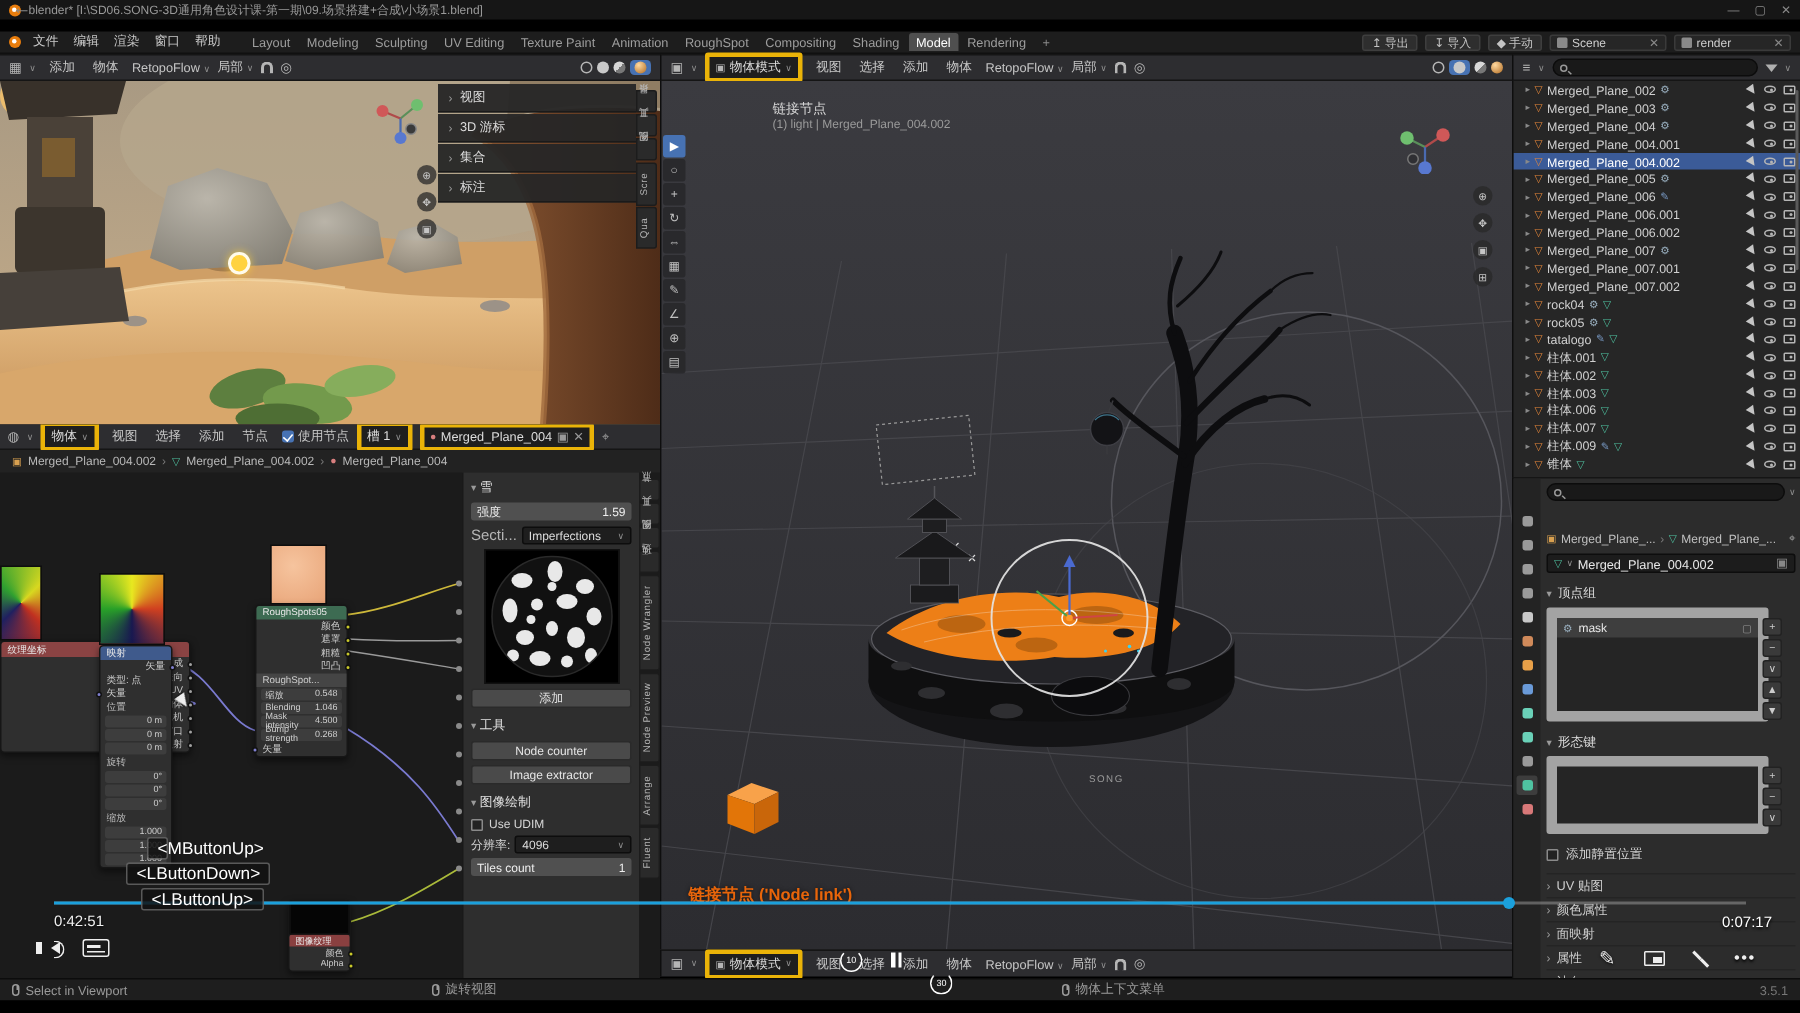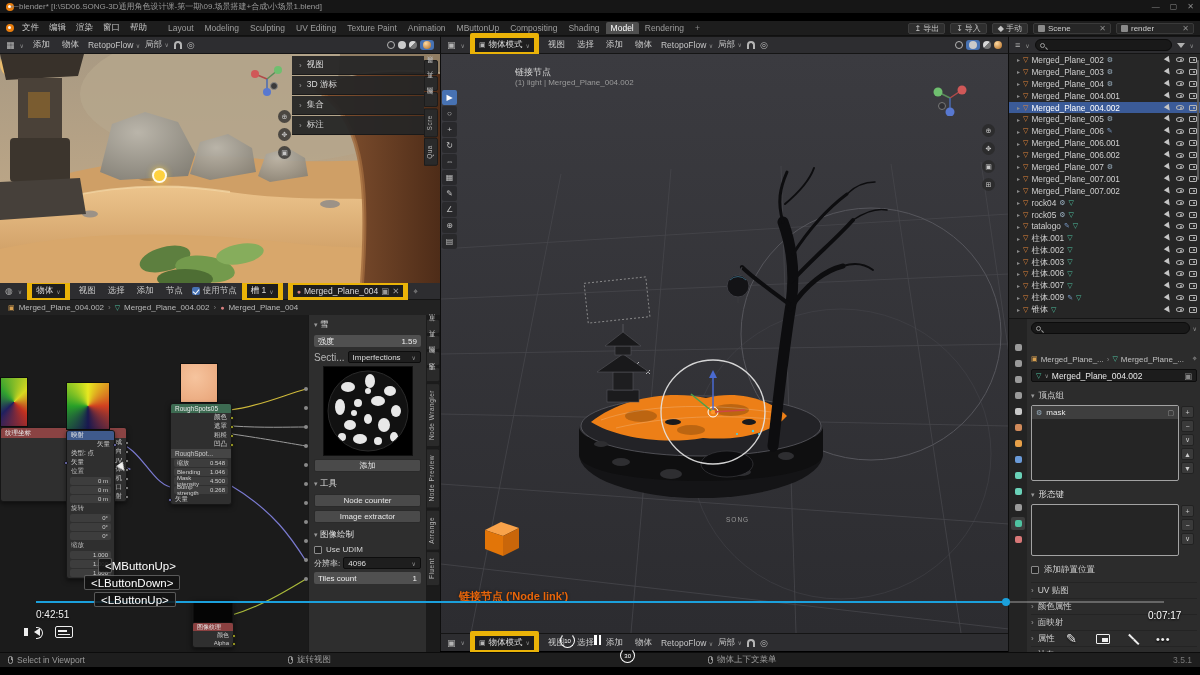--- a/index.html
+++ b/index.html
@@ -29,21 +29,21 @@
     display:flex; align-items:center; gap:3px; padding:0 4px; border-radius:2px; min-width:78px; }
   .chip .x { color:#8a8a8a; margin-left:auto; }
   .mini-ico { width:7px; height:7px; background:#8a8a8a; display:inline-block; border-radius:1px; }
 
   
   .areahdr { top:36px; height:18px; background:#2d2d30; border-top:1px solid #151515;
     border-bottom:1px solid #151515; display:flex; align-items:center; gap:5px; padding:0 6px;
     color:#c6c6c6; font-size:8.5px; }
   .caret { color:#8f8f8f; font-size:6px; }
   .ed-ico { color:#b5b5b5; font-size:9px; }
-  .modebox { background:#1e1e1e; border:5px solid #eab308; border-radius:2px; padding:1px 4px;
+  .modebox { background:#1e1e1e; border:3px solid #eab308; border-radius:2px; padding:1px 4px;
     display:flex; gap:3px; align-items:center; color:#ddd; }
   .balls { display:flex; gap:3px; margin-left:auto; align-items:center; }
   .ball { width:8px; height:8px; border-radius:50%; }
   .b-wire { border:1px solid #b5b5b5; }
   .b-solid { background:#c9c9c9; }
   .b-mat { background:linear-gradient(135deg,#d8d8d8 50%,#777 50%); }
   .b-rend { background:radial-gradient(circle at 35% 30%,#ffd9a0,#b06a20); }
   .active-pill { background:#4772b3; border-radius:3px; padding:1px 3px; display:flex; }
   .magnet { width:8px; height:8px; border:2px solid #b5b5b5; border-bottom:none;
     border-radius:5px 5px 0 0; position:relative; }
@@ -154,21 +154,21 @@
     flex-direction:column; align-items:center; padding-top:22px; gap:3px; }
   .ptab { width:14px; height:13px; border-radius:2px; display:flex; align-items:center; justify-content:center; }
   .ptab i { width:7px; height:7px; border-radius:2px; display:block; }
   .ptab.active { background:#3d3d3d; }
   .pbody { position:absolute; left:18px; top:0; width:174px; height:334px; padding:2px 4px; }
   .psearch { display:flex; gap:3px; align-items:center; margin-top:1px; }
   .pcrumb { display:flex; gap:3px; align-items:center; margin-top:20px; font-size:8px; color:#c0c0c0; }
   .pname { margin-top:5px; background:#1c1c1c; border:1px solid #0d0d0d; border-radius:2px; height:13px;
     display:flex; align-items:center; gap:3px; padding:0 4px; color:#e8e8e8; }
   .psec { margin-top:8px; display:flex; align-items:center; gap:4px; color:#ddd; }
-  .plist { margin-top:3px; background:#252525; border:1px solid #a3a3a3; border-radius:2px; position:relative; }
+  .plist { margin-top:3px; background:#252525; border:7px solid #a3a3a3; border-radius:2px; position:relative; }
   .plist-row { height:13px; background:#3e3e3e; display:flex; align-items:center; gap:4px;
     padding:0 4px; font-size:8px; color:#e8e8e8; }
   .side-btns { position:absolute; right:-16px; top:0; display:flex; flex-direction:column; gap:2px; }
   .sbtn { width:13px; height:12px; background:#3a3a3a; border:1px solid #222; border-radius:2px;
     color:#ccc; font-size:7px; display:flex; align-items:center; justify-content:center; }
   .pcollapse { display:flex; align-items:center; gap:4px; height:16px; color:#cfcfcf; border-top:1px solid #242424; }
 
   
   #statusbar { left:0; top:652px; width:1200px; height:15px; background:#1e1e1e; display:flex;
     align-items:center; color:#9a9a9a; font-size:8.5px; border-top:1px solid #0c0c0c; }
@@ -234,21 +234,21 @@
         <span class="hmenu">窗口</span>
         <span class="hmenu">帮助</span>
       </span>
     <span id="workspaces">
         <span class="ws">Layout</span>
         <span class="ws">Modeling</span>
         <span class="ws">Sculpting</span>
         <span class="ws">UV Editing</span>
         <span class="ws">Texture Paint</span>
         <span class="ws">Animation</span>
-        <span class="ws">MButtonUp</span>
+        <span class="ws">RoughSpot</span>
         <span class="ws">Compositing</span>
         <span class="ws">Shading</span>
         <span class="ws ws-active">Model</span>
         <span class="ws">Rendering</span>
         <span class="ws ws-plus">+</span>
       </span>
     <span id="topbar-right">
       <span class="tb-btn">↥ <span>导出</span></span>
       <span class="tb-btn">↧ <span>导入</span></span>
       <span class="tb-btn">◆ <span>手动</span></span>

